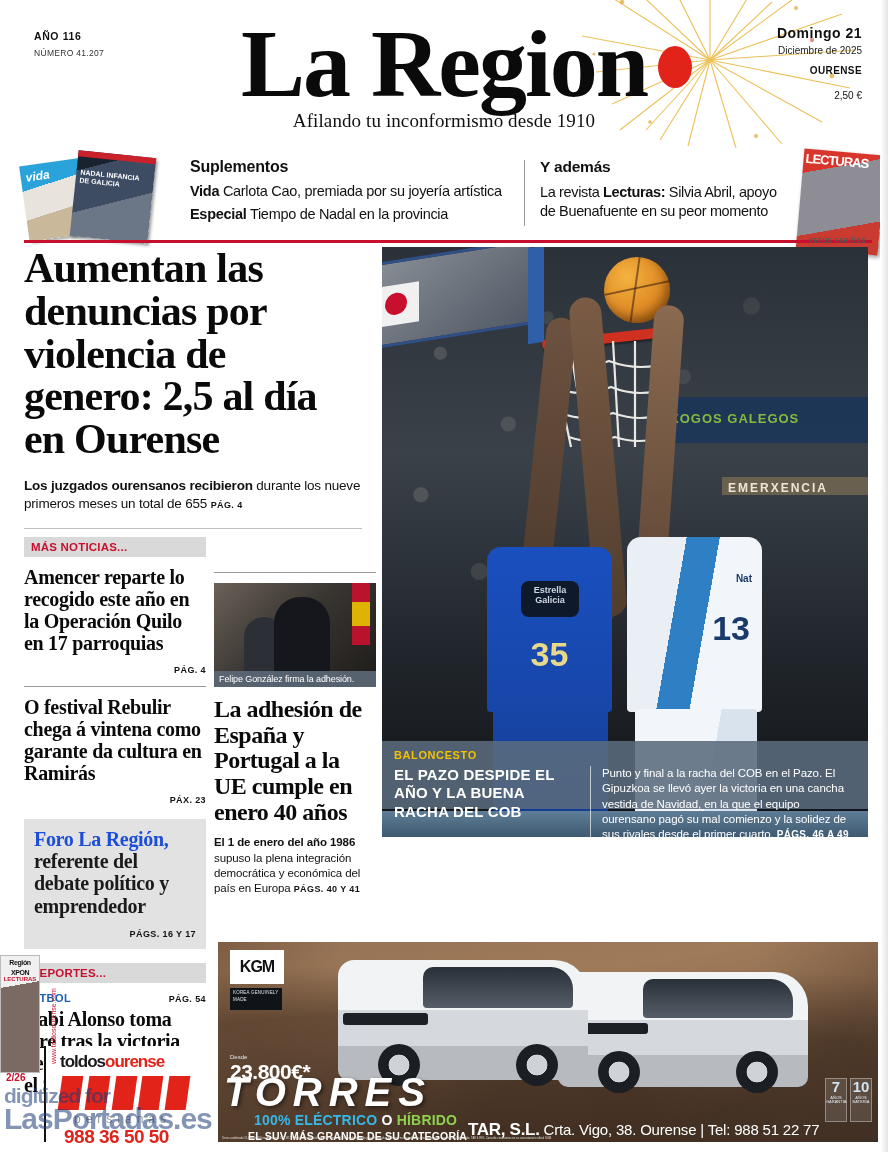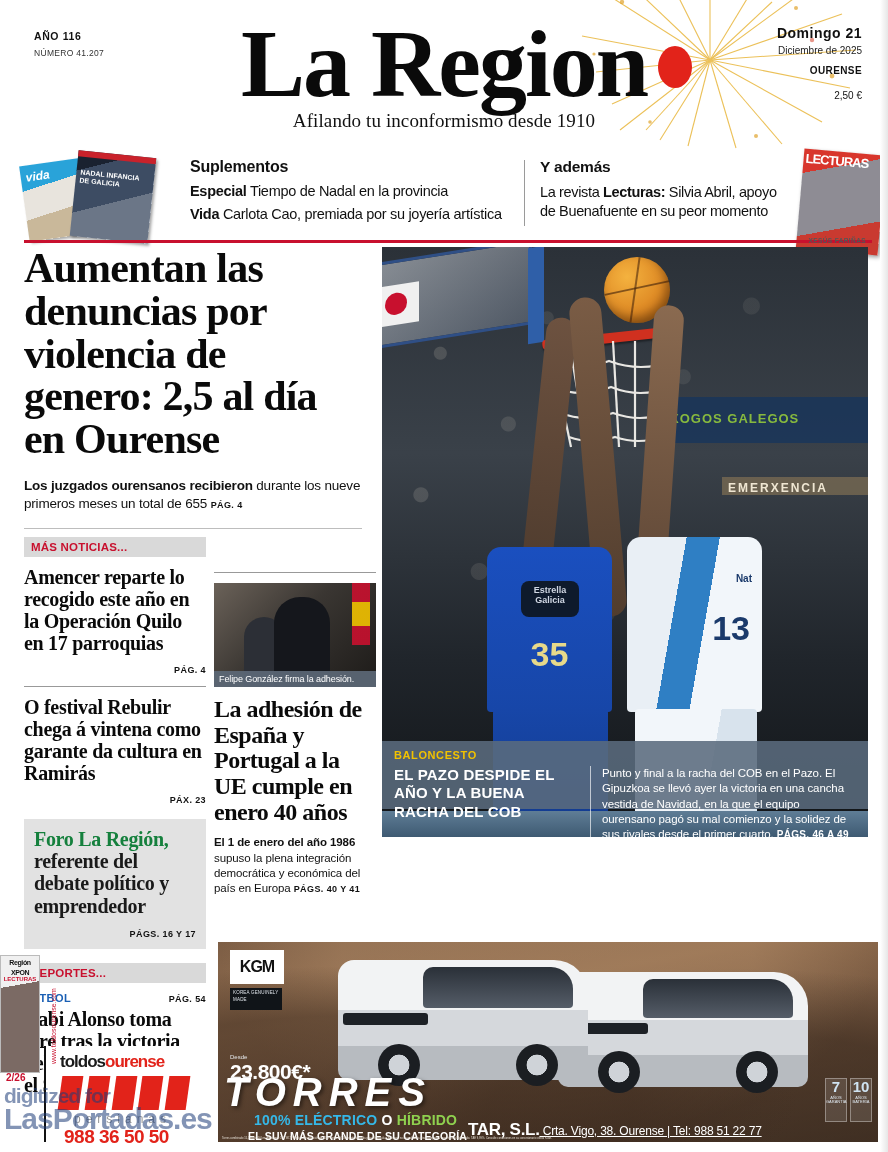--- a/index.html
+++ b/index.html
@@ -112,21 +112,21 @@
     font-family: "Liberation Serif", serif; font-weight: bold;
     font-size: 20px; line-height: 1.1; color:#0a0a0a; letter-spacing:-.3px;
   }
   .brief .pg { text-align: right; margin-top: 5px; }
   .brief-rule { height:1px; background:#999; margin: 9px 0 0 0; }
 
   .foro {
     background:#e2e2e2; padding: 9px 10px 8px 10px; margin-top: 12px;
   }
   .foro h3 { font-family:"Liberation Serif", serif; font-weight:bold; font-size: 20px; line-height:1.12; letter-spacing:-.3px; color:#1a1a1a;}
-  .foro h3 .rd { color:#15803d;text-align:center; }
+  .foro h3 .rd { color:#1d4ed8;text-align:center; }
   .foro .pg { text-align:right; margin-top: 6px; }
 
   .futbol-row { display:flex; justify-content:space-between; align-items:baseline; margin-top: 9px; }
   .futbol-lbl { color:#1a5fb4; font-size: 11px; font-weight:bold; letter-spacing:.4px; }
 
   
   .colB-toprule { height: 1px; background:#999; margin-bottom: 10px; }
   .ue-photo { width: 162px; height: 104px; position:relative; overflow:hidden;
      background: linear-gradient(135deg,#6b6259 0%, #3a3632 45%, #1d1b19 100%); }
   .ue-flag { position:absolute; right: 6px; top: 0; width: 18px; height: 62px;
@@ -237,21 +237,21 @@
      position:absolute; left: 6px; top: 128px;
      font-size: 40px; font-weight: bold; font-style: italic; color:#fff;
      letter-spacing: 7px; font-family:"Liberation Sans", sans-serif;
      text-shadow: 2px 2px 4px rgba(0,0,0,.5);
   }
   .ad-sub { position:absolute; left: 36px; top: 170px; font-size: 14px; font-weight:bold; letter-spacing:.2px;text-align:right;}
   .ad-sub .el { color:#35b8e8; } .ad-sub .o { color:#fff; } .ad-sub .hi { color:#8fd14f; }
   .ad-sub2 { position:absolute; left: 30px; top: 188px; font-size: 10.5px; font-weight:bold; color:#fff; letter-spacing:.2px;}
   .dealer { position:absolute; left: 250px; top: 178px; color:#fff; white-space:nowrap; }
   .dealer b { font-size: 17px; font-weight:bold; letter-spacing:-.3px;}
-  .dealer span { font-size: 12px; letter-spacing:-.2px;text-decoration:underline;}
+  .dealer span { font-size: 15px; letter-spacing:-.2px;}
   .badges { position:absolute; right: 6px; top: 136px; display:flex; gap:3px; }
   .badge { width: 22px; height: 44px; background: rgba(255,255,255,.12); border:1px solid rgba(255,255,255,.35); text-align:center;}
   .badge .n { font-size: 15px; font-weight:bold; color:#cfe3f2; display:block; line-height:1.1;}
   .badge .t { font-size: 4px; color:#dfe8f0; display:block; line-height:1.15;}
   .legal { position:absolute; left: 4px; right: 4px; bottom: 1px; font-size: 2.6px; color:#e8e2d8;
      line-height: 1.45; letter-spacing:.05px; }
 
   
   .bl-thumb { position:absolute; left: 0px; top: 955px; width: 40px; height: 118px;
      background: linear-gradient(170deg,#f0f0f0 0 26%, #7b6a64 26% 100%); border:1px solid #bbb; }
@@ -348,26 +348,26 @@
         </div>
         <div class="thumb t2">
           <div class="t2-bar"></div>
           <div class="t2-txt">NADAL INFANCIA DE GALICIA</div>
         </div>
       </div>
 
       <div class="sup-block">
         <div class="sup-title">Suplementos</div>
         <div class="sup-line">
+          <b>Vida</b>
+          <span class="tx">Carlota Cao, premiada por su joyería artística</span>
+        </div>
+        <div class="sup-line">
           <b>Especial</b>
           <span class="tx">Tiempo de Nadal en la provincia</span>
-        </div>
-        <div class="sup-line">
-          <b>Vida</b>
-          <span class="tx">Carlota Cao, premiada por su joyería artística</span>
         </div>
       </div>
 
       <div class="sup-div"></div>
 
       <div class="ades-block">
         <div class="ades-title">Y además</div>
         <div class="ades-txt">
           <span>La revista </span><b>Lecturas:</b><span> Silvia Abril, apoyo</span><br>
           <span>de Buenafuente en su peor momento</span>

